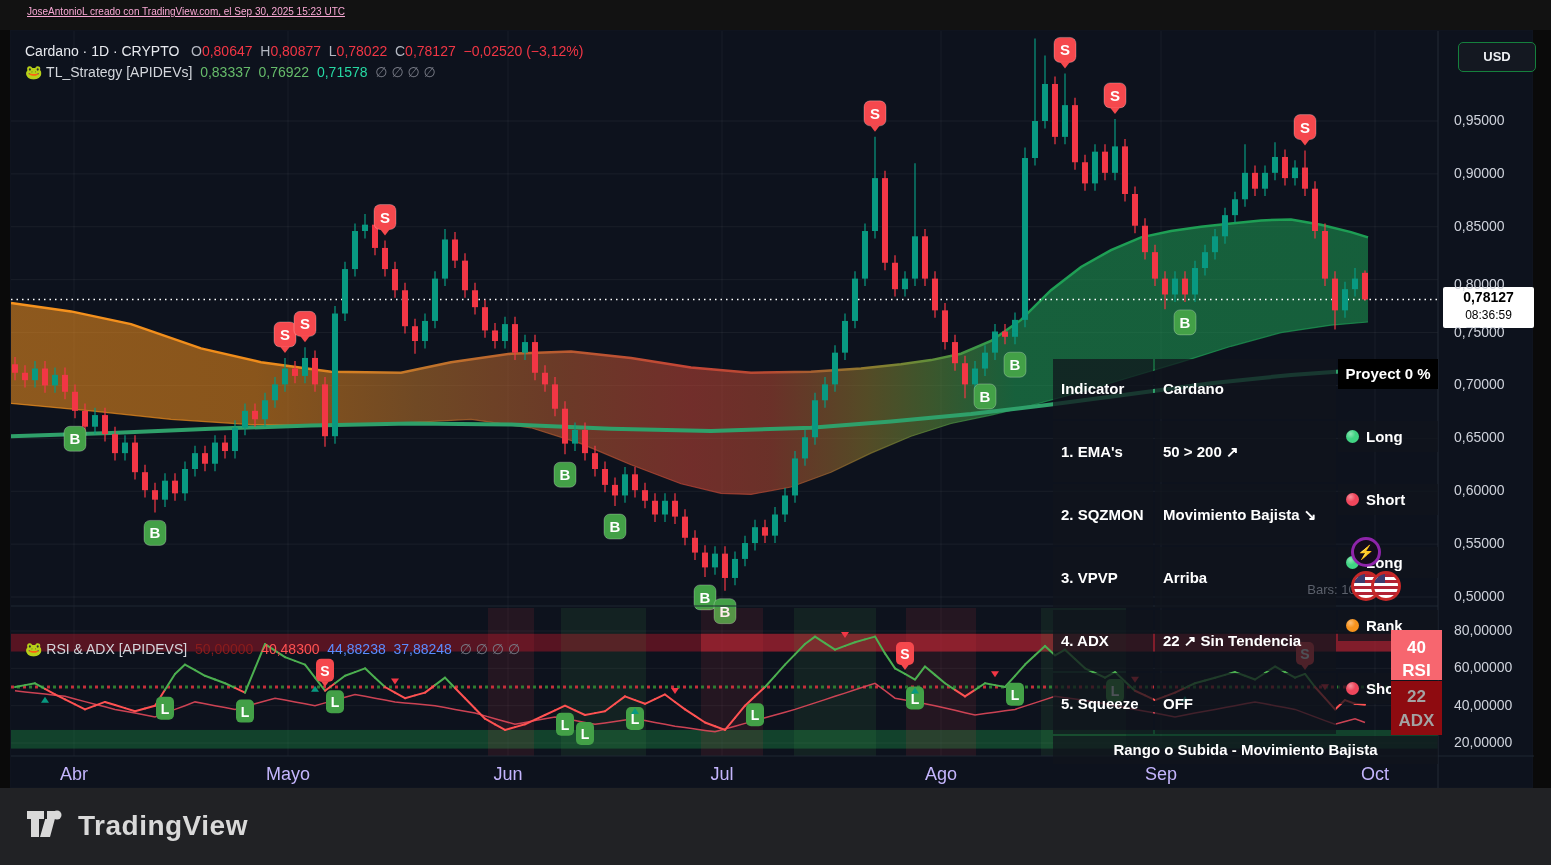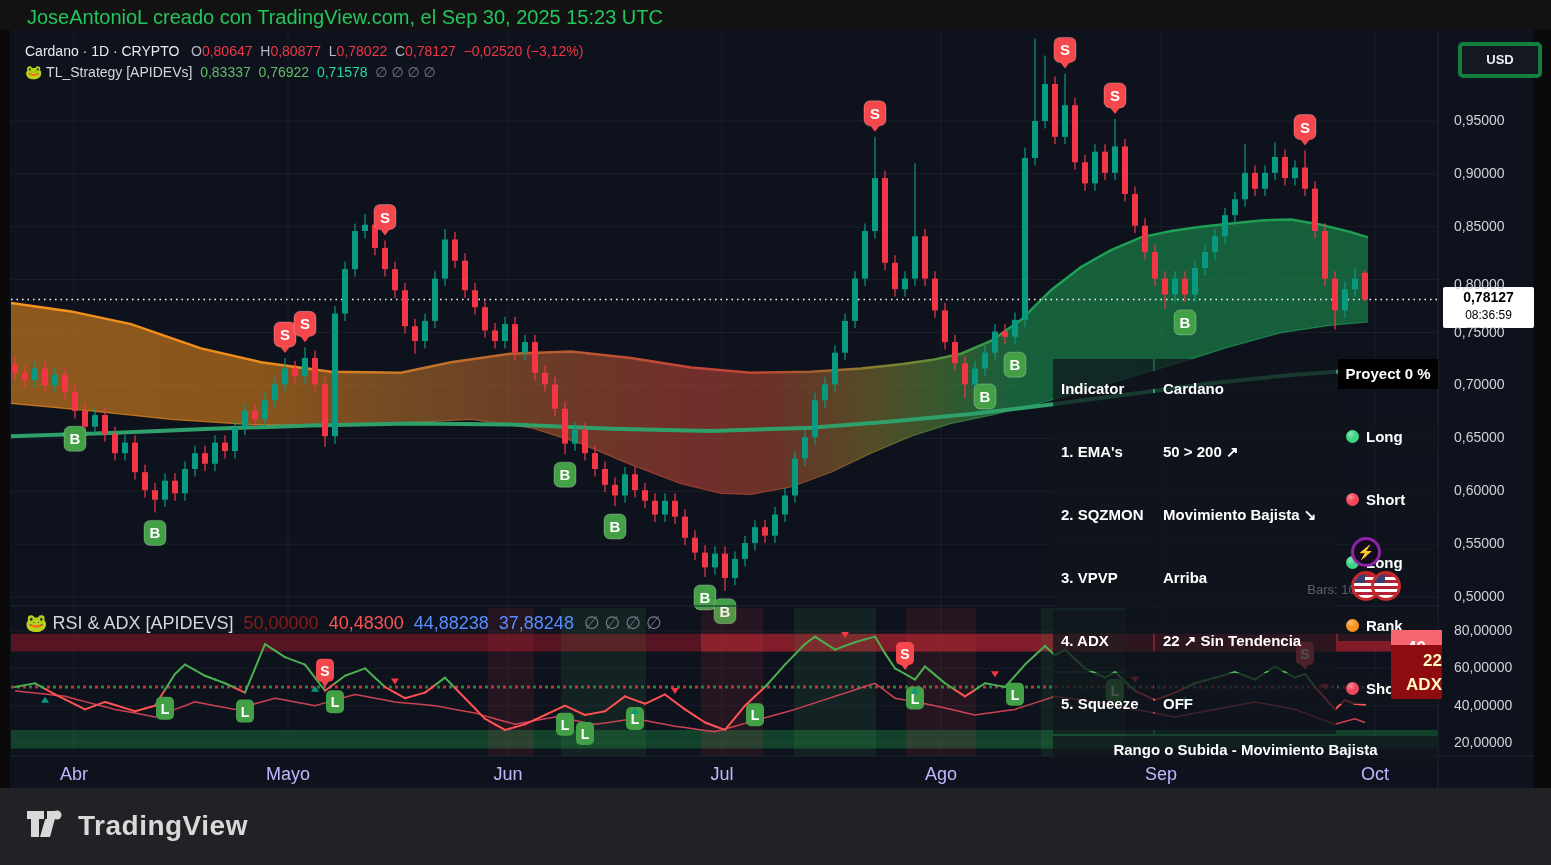--- a/index.html
+++ b/index.html
@@ -1,30 +1,30 @@
 <!DOCTYPE html>
 <html><head>
 <meta charset="utf-8">
 <style>
   html,body{margin:0;padding:0;background:#0a0a0a;width:1551px;height:865px;overflow:hidden;
     font-family:"Liberation Sans",sans-serif;-webkit-font-smoothing:antialiased;}
   #topbar{position:absolute;left:0;top:0;width:1551px;height:30px;background:#121212;}
-  #topbar span{position:absolute;left:27px;top:6px;color:#22c55e;font-size:20px;}
+  #topbar span{position:absolute;left:27px;top:6px;color:#f9a8d4;font-size:10px;text-decoration:underline;}
   #wrap{position:absolute;left:10px;top:30px;width:1523px;height:758px;background:#0d121d;border:1px solid #15192455;box-sizing:border-box;}
   #chart-svg{position:absolute;left:0;top:0;}
   
   #legend{position:absolute;left:14px;top:10px;line-height:21px;font-size:14px;white-space:nowrap;}
   .lg-sym{color:#e8eaef;}
   .lg-dim{color:#b4b8c2;}
   .lg-red{color:#f23645;}
   .lg-gray{color:#d4d7dd;}
   .lg-green{color:#66bb6a;}
   .lg-teal{color:#26d9a3;}
   .lg-null{color:#787b86;}
-  #rsi-legend{position:absolute;left:14px;top:581px;font-size:18px;white-space:nowrap;}
+  #rsi-legend{position:absolute;left:14px;top:610px;font-size:14px;white-space:nowrap;}
   .rl-darkred{color:#8a1c1c;}
   .rl-red{color:#ff5252;}
   .rl-blue{color:#5b8dff;}
   
   #itable{position:absolute;left:1042px;top:328px;width:385px;}
   .trow{display:grid;grid-template-columns:100px 181px 100px;grid-gap:2px;margin-bottom:2px;}
   .tcell{background:rgba(16,20,28,0.74);color:#fff;font-weight:bold;font-size:15px;
     padding:15px 8px;height:31px;line-height:31px;white-space:nowrap;overflow:hidden;}
   .thead .tcell{height:30px;line-height:30px;}
   .proyect{background:#000;text-align:center;padding:0 2px;}
@@ -36,31 +36,31 @@
   
   #bolt-icon{position:absolute;left:1340px;top:506px;width:30px;height:30px;border-radius:50%;
     border:3px solid #8e24aa;background:#140c1c;box-sizing:border-box;color:#c06cf5;
     font-size:14px;text-align:center;line-height:24px;}
   .flag{position:absolute;top:540px;width:30px;height:30px;border-radius:50%;border:3px solid #c62828;
     box-sizing:border-box;overflow:hidden;background:
     repeating-linear-gradient(#b22234 0 3px,#ffffff 3px 6px);}
   .flag::after{content:"";position:absolute;left:0;top:0;width:11px;height:9px;background:#3c3b6e;}
   
   .ptick{position:absolute;left:1443px;color:#cfd3dc;font-size:14px;}
-  #usd-btn{position:absolute;left:1447px;top:11px;width:76px;height:28px;border:4px solid #15803d;
+  #usd-btn{position:absolute;left:1447px;top:11px;width:76px;height:28px;border:1px solid #15803d;
     border-radius:5px;background:#141821;color:#eceef2;font-weight:bold;font-size:13px;
     text-align:center;line-height:28px;}
   #price-badge{position:absolute;left:1432px;top:256px;width:91px;height:41px;background:#ffffff;
     border-radius:2px;text-align:center;color:#000;}
   #price-badge .pb1{font-size:14px;font-weight:bold;line-height:20px;}
   #price-badge .pb2{font-size:12px;line-height:16px;}
   #rsi-badge{position:absolute;left:1380px;top:599px;width:51px;height:50px;background:#f7666f;
     color:#fff;font-weight:bold;text-align:center;font-size:17px;line-height:23px;padding-top:6px;box-sizing:border-box;}
-  #adx-badge{position:absolute;left:1380px;top:614px;width:51px;height:54px;background:#8e0b10;
-    color:#fef9c3;font-weight:bold;text-align:right;font-size:17px;line-height:24px;padding-top:4px;box-sizing:border-box;}
+  #adx-badge{position:absolute;left:1380px;top:650px;width:51px;height:54px;background:#8e0b10;
+    color:#a3a3a3;font-weight:bold;text-align:center;font-size:17px;line-height:24px;padding-top:4px;box-sizing:border-box;}
   .month{position:absolute;top:733px;color:#c4b5fd;font-size:18px;transform:translateX(-50%);}
   
   #bottombar{position:absolute;left:0;top:788px;width:1551px;height:77px;background:#212225;}
   #tv-logo{position:absolute;left:26px;top:18px;display:flex;align-items:flex-end;gap:12px;}
   #tv-logo .tv-text{color:#d9d9d9;font-size:28px;font-weight:bold;letter-spacing:0.5px;}
 </style>
 </head>
 <body>
 
 <div id="topbar">

